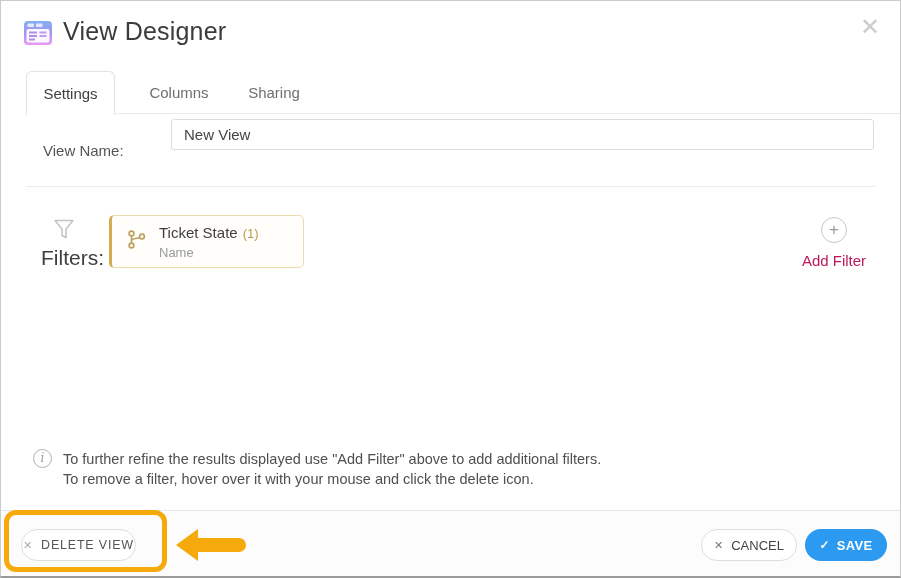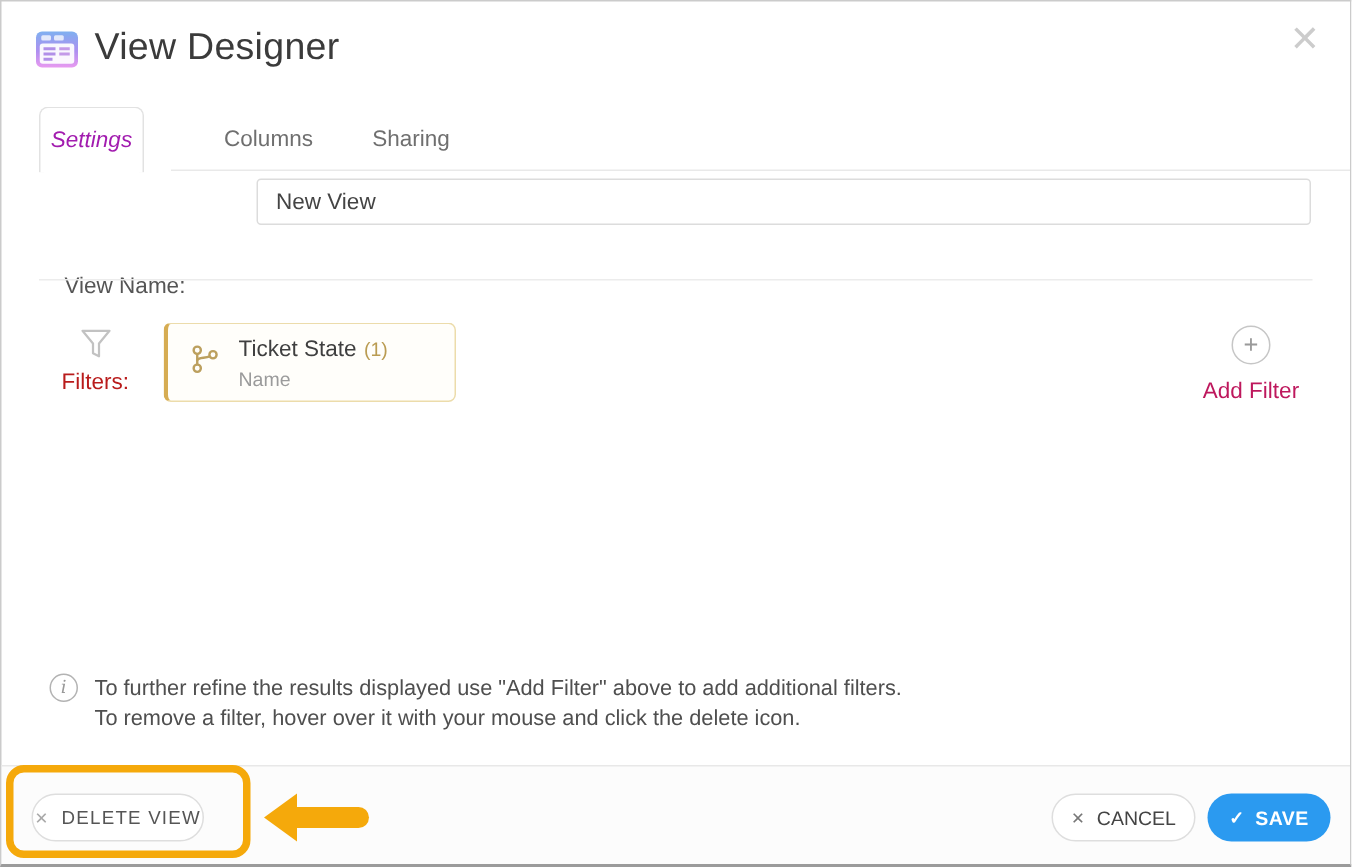--- a/index.html
+++ b/index.html
@@ -23,41 +23,40 @@
     font-size: 24px; color: #cccccc; cursor: pointer; line-height: 1;
   }
   
   .tabline { position: absolute; left: 113px; right: 0; top: 112px; height: 1px; background: #e9e9e9; z-index: 1; }
   .tab {
     position: absolute; top: 70px; height: 43px;
     display: flex; align-items: center; justify-content: center;
     font-size: 15px; color: #6f6f6f; cursor: pointer; z-index: 2;
   }
   .tab.active {
-    left: 25px; width: 70px;
-    background: #fff; color: #a21caf;
+    left: 25px; width: 89px;
+    background: #fff; color: #404040;
     border: 1px solid #e2e2e2; border-bottom: none;
     border-radius: 6px 6px 0 0;
     height: 44px;
-    font-style: italic;
   }
   .tab.t2 { left: 123px; width: 110px; }
   .tab.t3 { left: 223px; width: 100px; }
   
-  .viewname-label { position: absolute; left: 42px; top: 141px; font-size: 15px; color: #555; margin-top: 40px; }
+  .viewname-label { position: absolute; left: 42px; top: 141px; font-size: 15px; color: #555; }
   .viewname-input {
     position: absolute; left: 170px; top: 118px; width: 703px; height: 31px;
     border: 1px solid #dcdcdc; border-radius: 3px;
     font-family: "Liberation Sans", sans-serif;
     font-size: 15px; color: #444; padding: 0 12px; outline: none; background: #fff;
   }
   .divider { position: absolute; left: 25px; right: 25px; top: 185px; height: 1px; background: #ececec; }
   
   .funnel-icon { position: absolute; left: 52px; top: 218px; }
-  .filters-label { position: absolute; left: 40px; top: 245px; font-size: 15px; color: #b91c1c; }
+  .filters-label { position: absolute; left: 40px; top: 245px; font-size: 21px; color: #404040; }
   .filter-chip {
     position: absolute; left: 108px; top: 214px; width: 195px; height: 53px;
     background: #fffefa;
     border: 1px solid #ecdcab; border-left: 3px solid #d6ac52;
     border-radius: 5px; cursor: pointer;
     display: flex; align-items: center;
   }
   .chip-icon { margin-left: 14px; flex: 0 0 auto; }
   .chip-text { margin-left: 12px; }
   .chip-title { font-size: 15px; color: #3f3f3f; }

